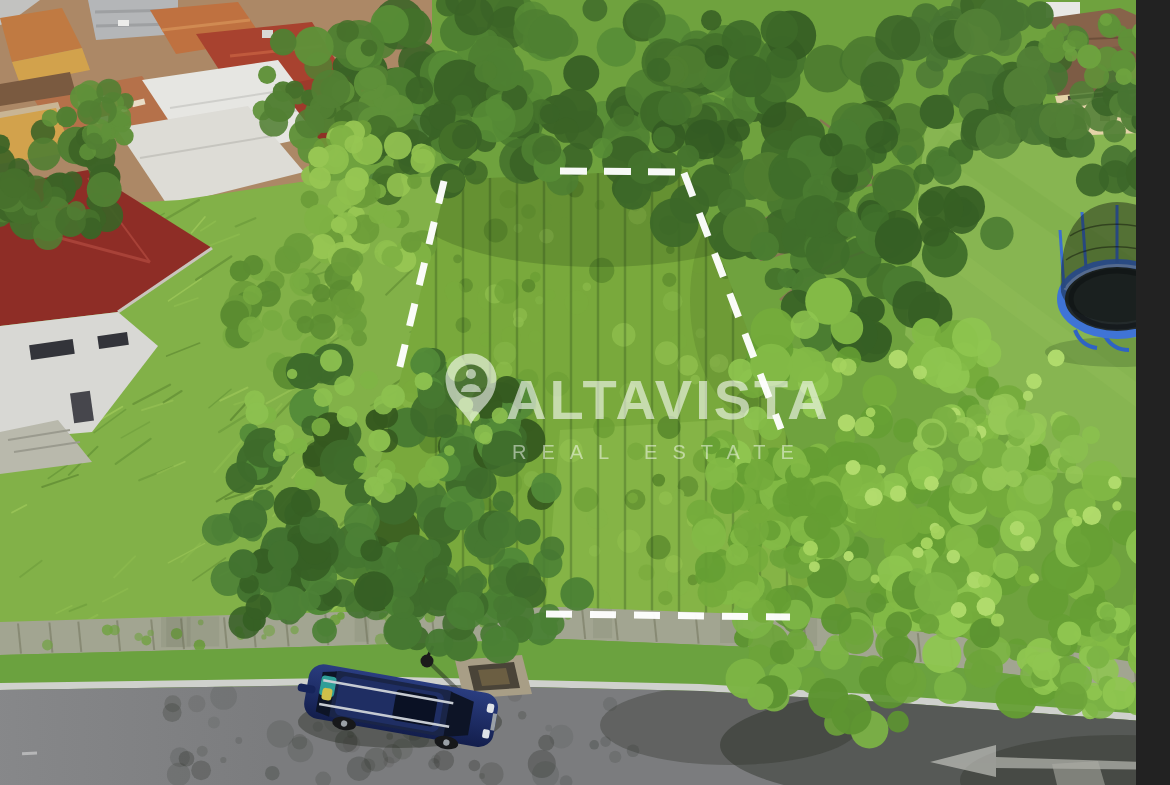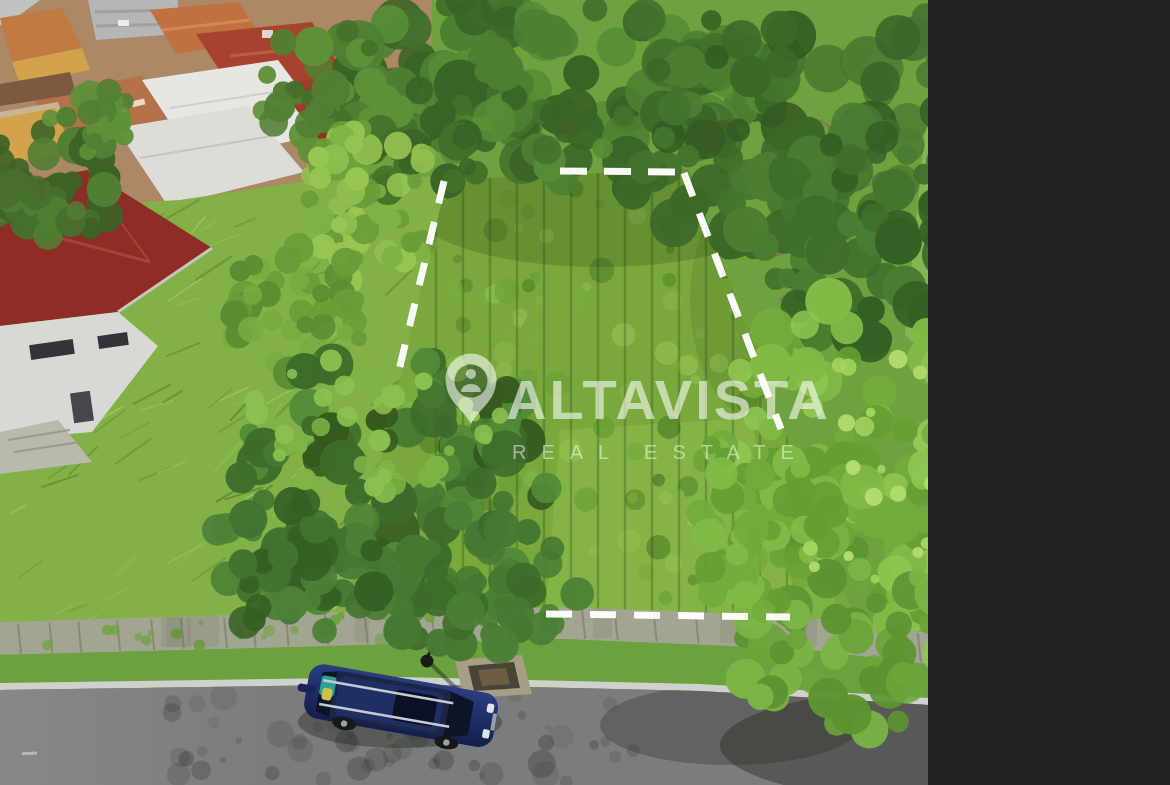--- a/index.html
+++ b/index.html
@@ -1,16 +1,16 @@
 <!DOCTYPE html>
 <html><head>
 <meta charset="utf-8">
 <style>
   html,body{margin:0;padding:0;background:#222;}
-  .stage{position:relative;width:928px;height:785px;overflow:hidden;font-family:"Liberation Sans",sans-serif;}
+  .stage{position:relative;width:1136px;height:785px;overflow:hidden;font-family:"Liberation Sans",sans-serif;}
   svg{display:block}
   text{font-family:"Liberation Sans","DejaVu Sans",sans-serif;}
 </style>
 </head>
 <body>
 
 <div class="stage">
 <svg id="scene" width="1170" height="785" viewBox="0 0 1170 785" xmlns="http://www.w3.org/2000/svg">
   <defs>
     <clipPath id="clipNb">

